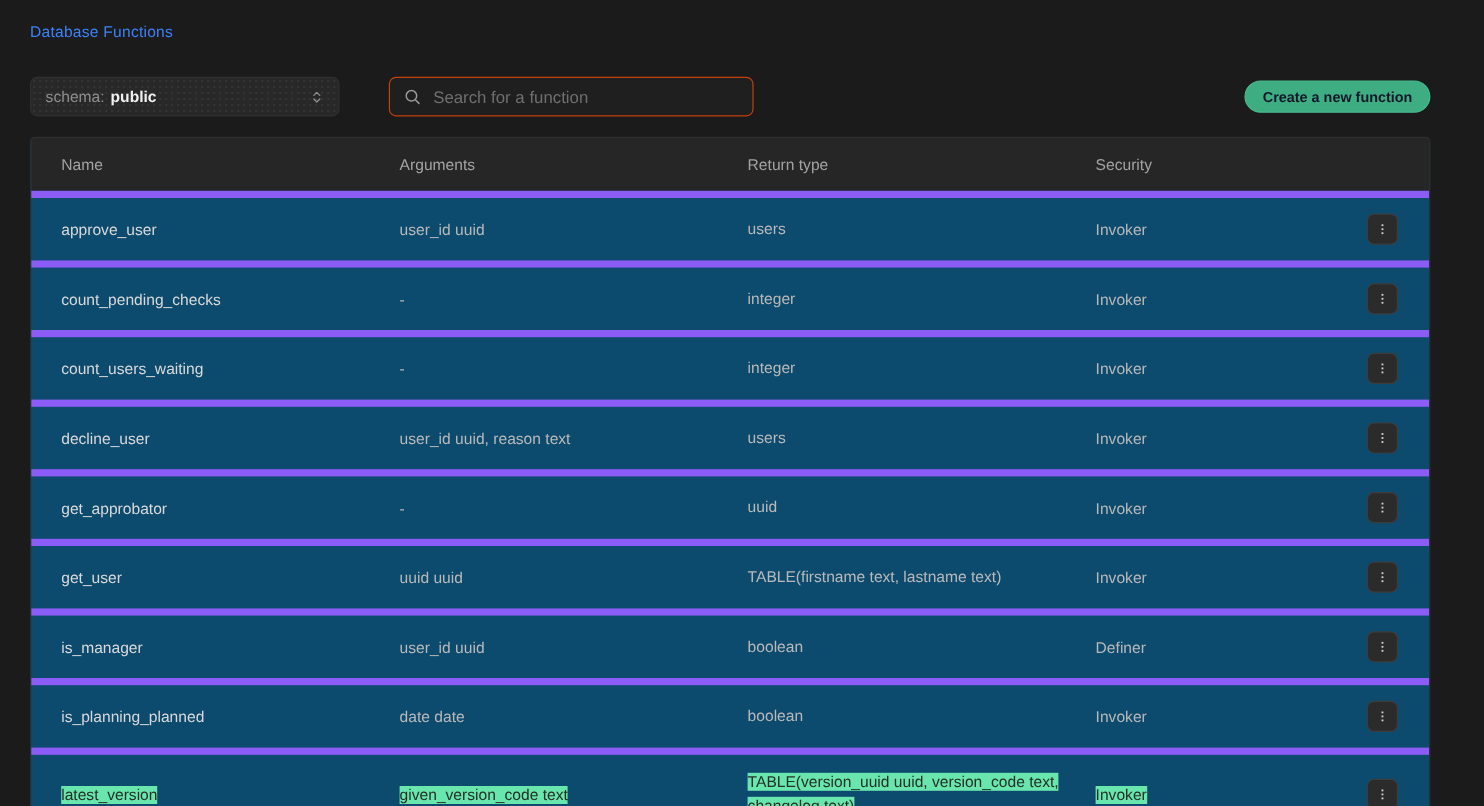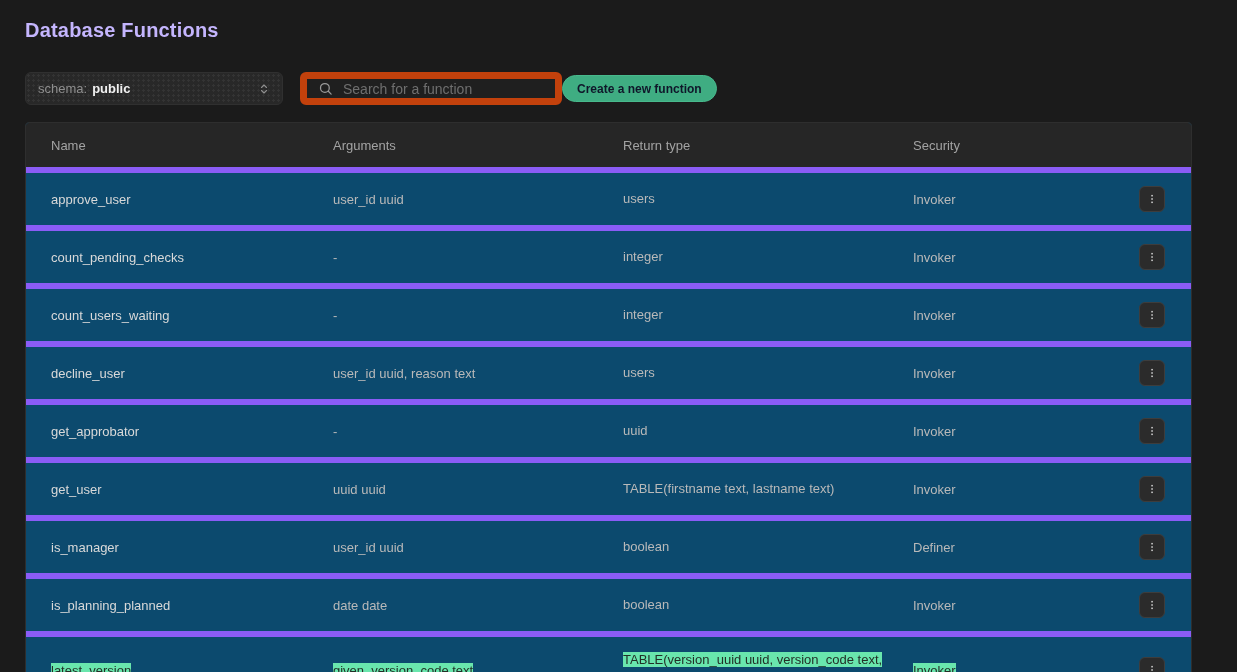--- a/index.html
+++ b/index.html
@@ -8,58 +8,59 @@
     background:#1b1b1b;
     font-family:"Liberation Sans", sans-serif;
     color:#d4d4d4;
     -webkit-font-smoothing:antialiased;
   }
   .page { padding:0 45px 0 25px; }
 
   
   .page-title {
     padding-top:19px;
-    font-size:20px;
-    font-weight:bold;
-    color:#c4b5fd;
+    font-size:13px;
+    font-weight:normal;
+    color:#3b82f6;
     letter-spacing:.2px;
   }
 
   
   .toolbar {
     margin-top:30px;
     display:flex;
     align-items:center;
-    justify-content:flex-start;
+    justify-content:space-between;
   }
   .toolbar-left { display:flex; align-items:center; gap:17px; }
 
   .schema-select {
     width:258px; height:33px;
     display:flex; align-items:center; justify-content:space-between;
     padding:0 12px;
     background-color:#282828;
     background-image:radial-gradient(circle, #343434 1px, transparent 1.1px);
     background-size:5px 5px;
     border:1px solid #303030;
     border-radius:6px;
     cursor:pointer;
     font-size:13px;
   }
   .schema-label { color:#8f8f8f; }
   .schema-value { color:#f0f0f0; font-weight:bold; margin-left:5px; }
   .chevrons { color:#8f8f8f; display:flex; }
 
   .search-box {
-    width:262px; height:33px;
+    width:304px; height:33px;
     display:flex; align-items:center;
     padding:0 11px;
     background:#1f1f1f;
-    border:7px solid #c2410c;
+    border:1px solid #c2410c;
     border-radius:6px;
+    margin-left:24px;
   }
   .search-box svg { flex:0 0 auto; color:#9a9a9a; }
   .search-input {
     flex:1; margin-left:10px;
     background:transparent; border:none; outline:none;
     font-family:"Liberation Sans", sans-serif;
     font-size:14px; color:#d4d4d4;
   }
   .search-input::placeholder { color:#6f6f6f; }
 

